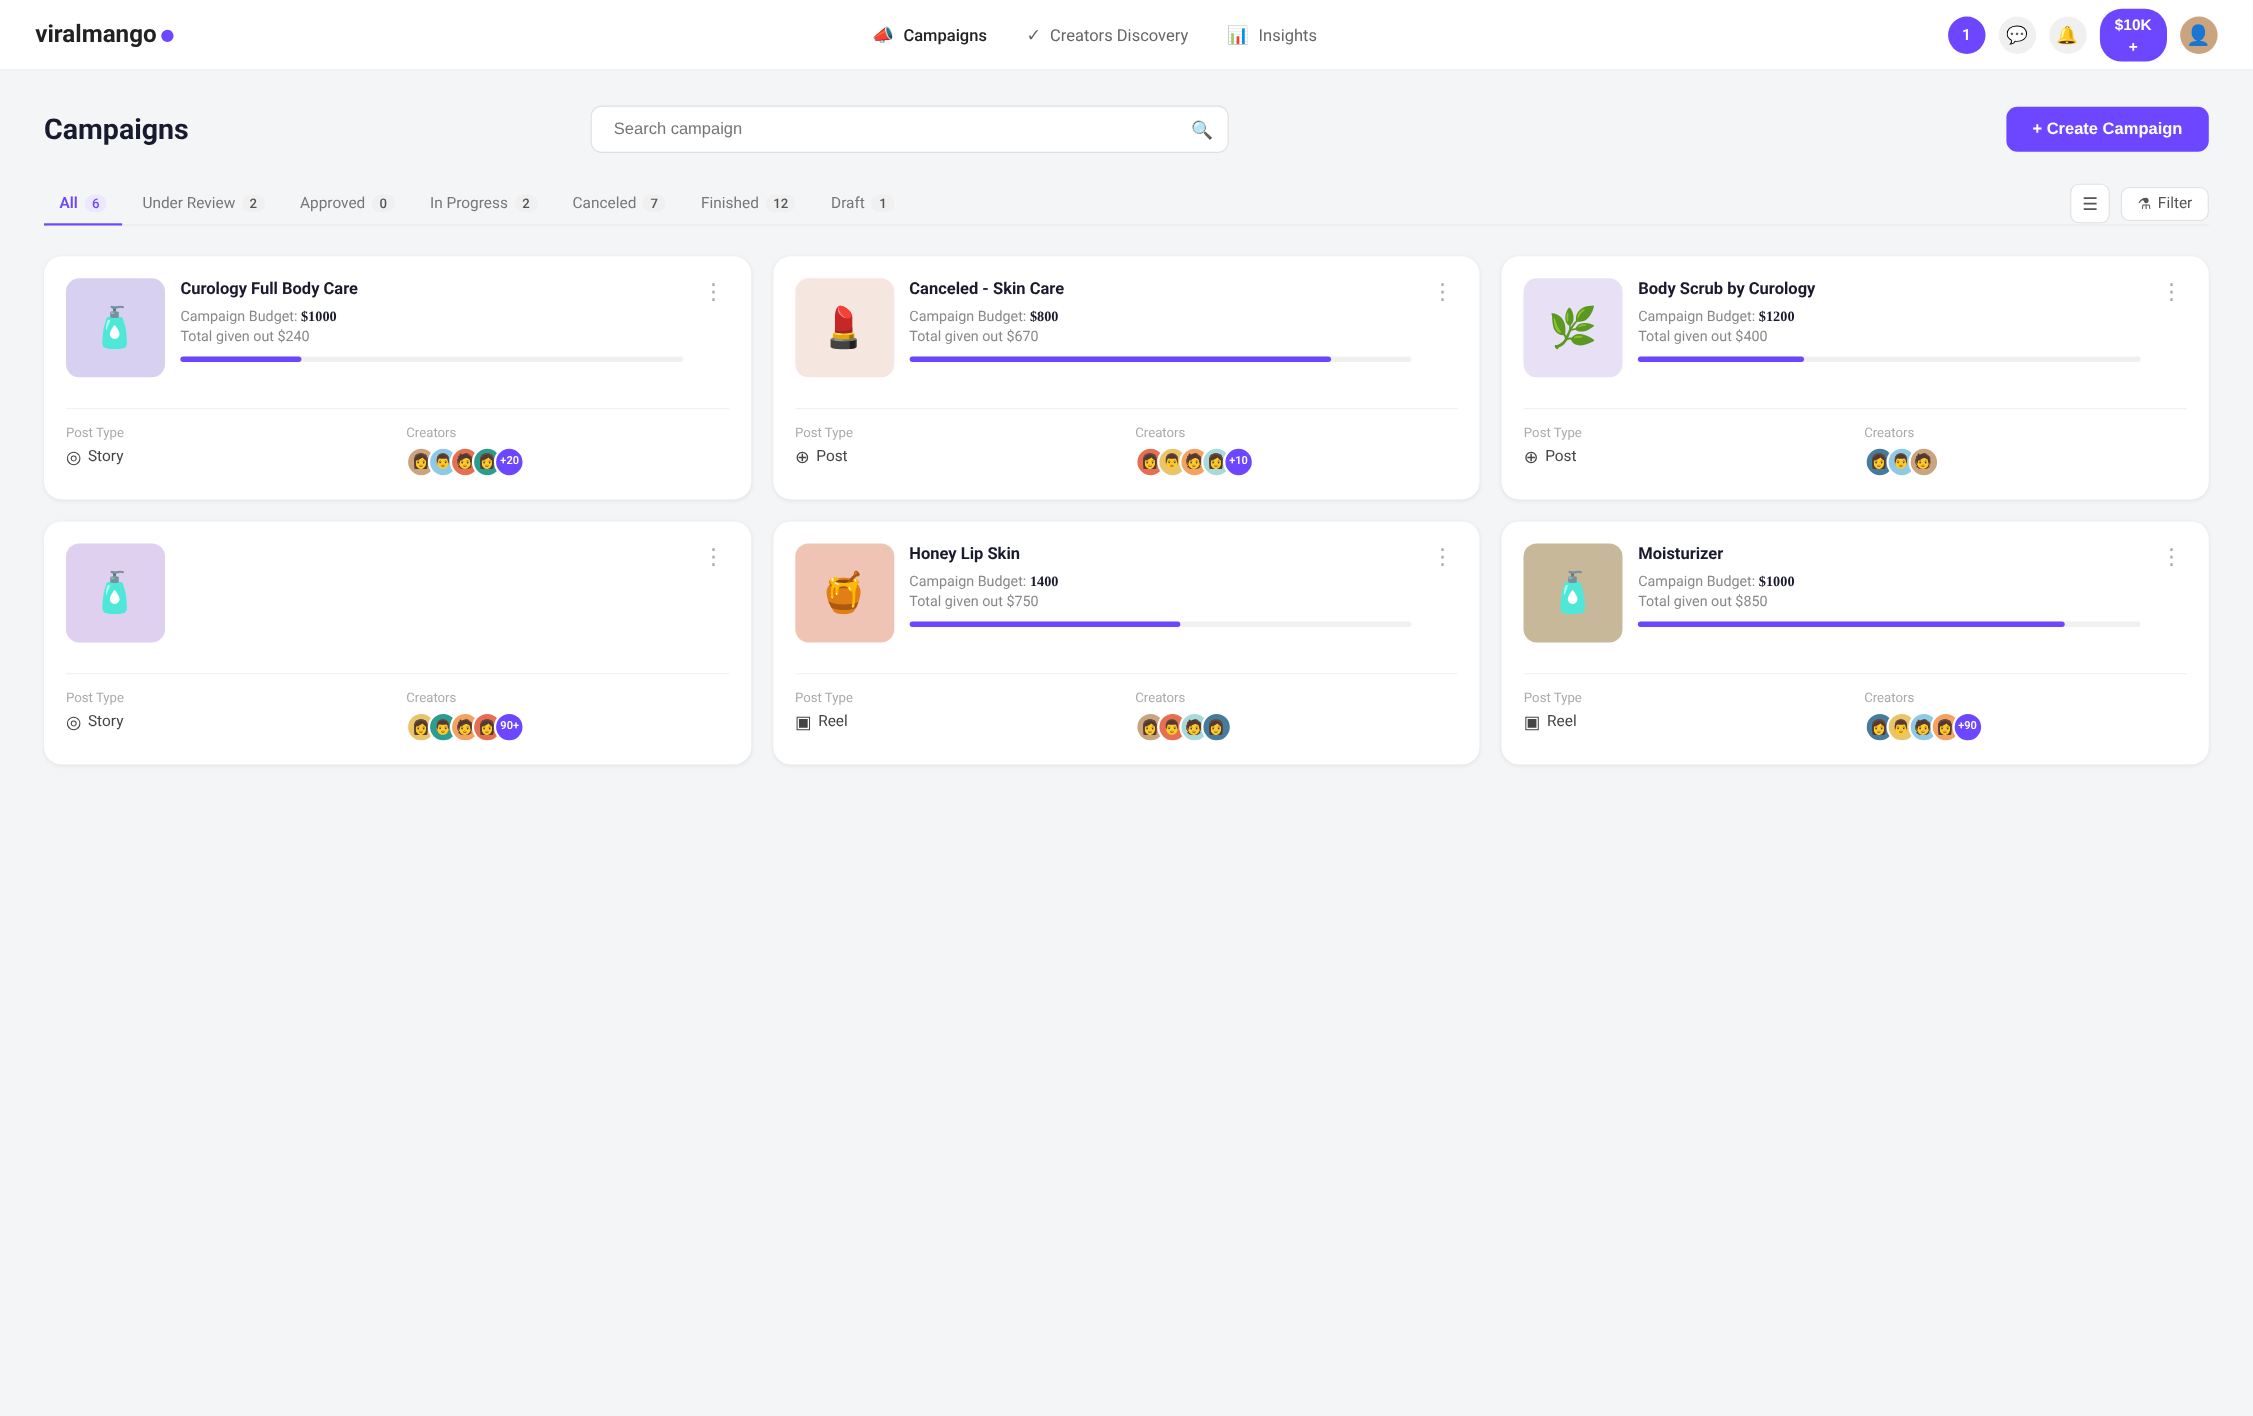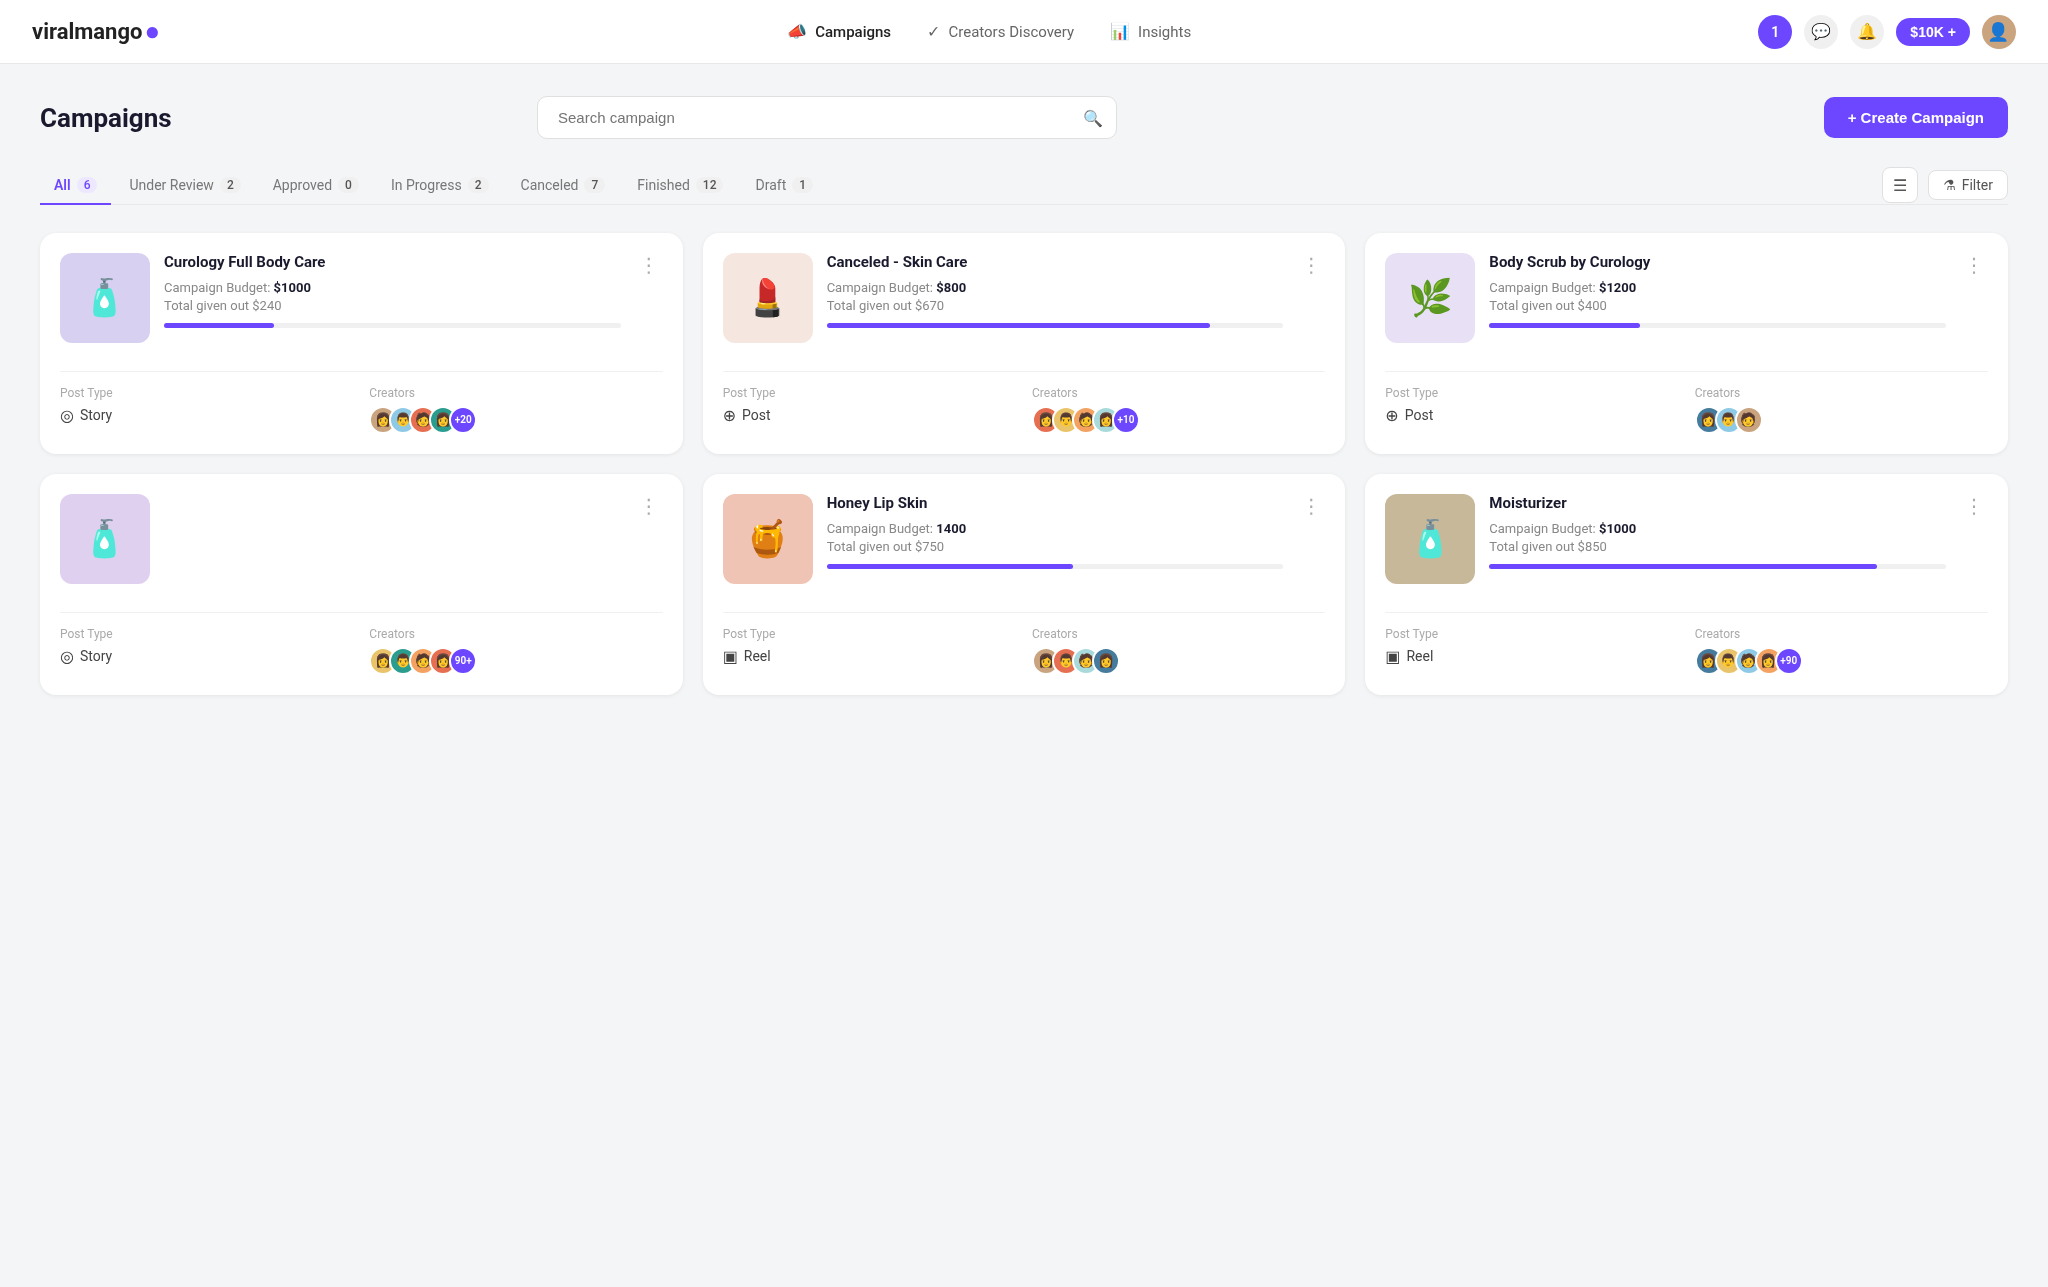--- a/index.html
+++ b/index.html
@@ -75,21 +75,21 @@
     }
     .balance-btn {
       background: #6c47ff;
       color: #fff;
       border: none;
       border-radius: 20px;
       padding: 6px 14px;
       font-size: 14px;
       font-weight: 600;
       cursor: pointer;
-      display: flex; align-items: center; gap: 4px;
+      display: flex; align-items: center; gap: 4px; flex-direction: column;
     }
     .avatar-img {
       width: 34px; height: 34px;
       border-radius: 50%;
       background: #c9a47e;
       overflow: hidden;
       display: flex; align-items: center; justify-content: center;
       font-size: 18px;
       cursor: pointer;
     }
@@ -256,21 +256,21 @@
       font-weight: 700;
       color: #1a1a2e;
       margin-bottom: 8px;
       line-height: 1.3;
     }
     .card-budget-row {
       font-size: 13px;
       color: #888;
       margin-bottom: 3px;
     }
-    .card-budget-row strong { color: #1a1a2e; font-weight: 700; }
+    .card-budget-row strong { color: #1a1a2e; font-weight: 700; font-family: Liberation Serif, serif; }
     .card-more {
       margin-left: auto;
       font-size: 20px;
       color: #aaa;
       cursor: pointer;
       line-height: 1;
       padding: 2px 4px;
     }
 
     

